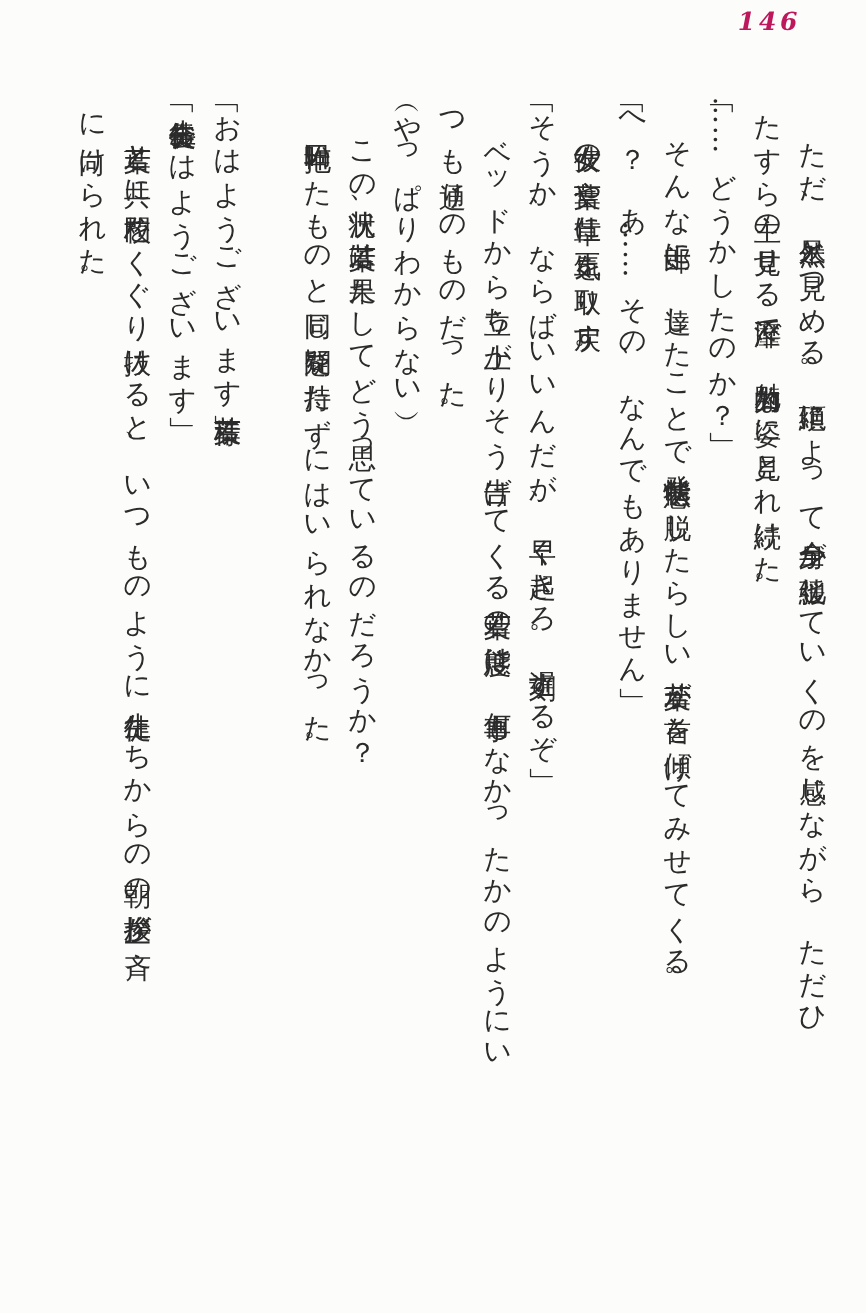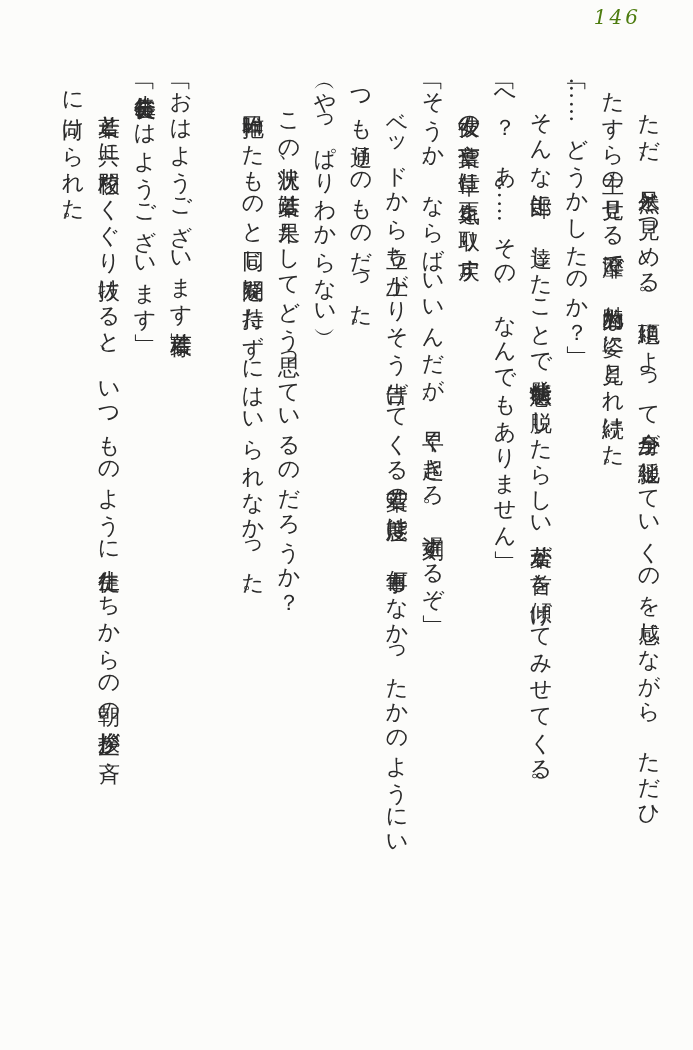--- a/index.html
+++ b/index.html
@@ -14,21 +14,22 @@
     background: #fcfcfa;
     font-family: "DejaVu Serif", "Liberation Serif", serif;
   }
   .page-number {
     position: absolute;
     top: 5px;
     right: 52px;
     font-size: 20px;
     font-style: italic;
     letter-spacing: 3px;
-    color: #4d7c0f;
+    color: #be185d;
+    font-weight: bold;
   }
   .text-block {
     position: absolute;
     top: 76px;
     right: 26px;
     height: 926px;
     writing-mode: vertical-rl;
     text-orientation: mixed;
     font-size: 22px;
     color: #2b2b2b;

